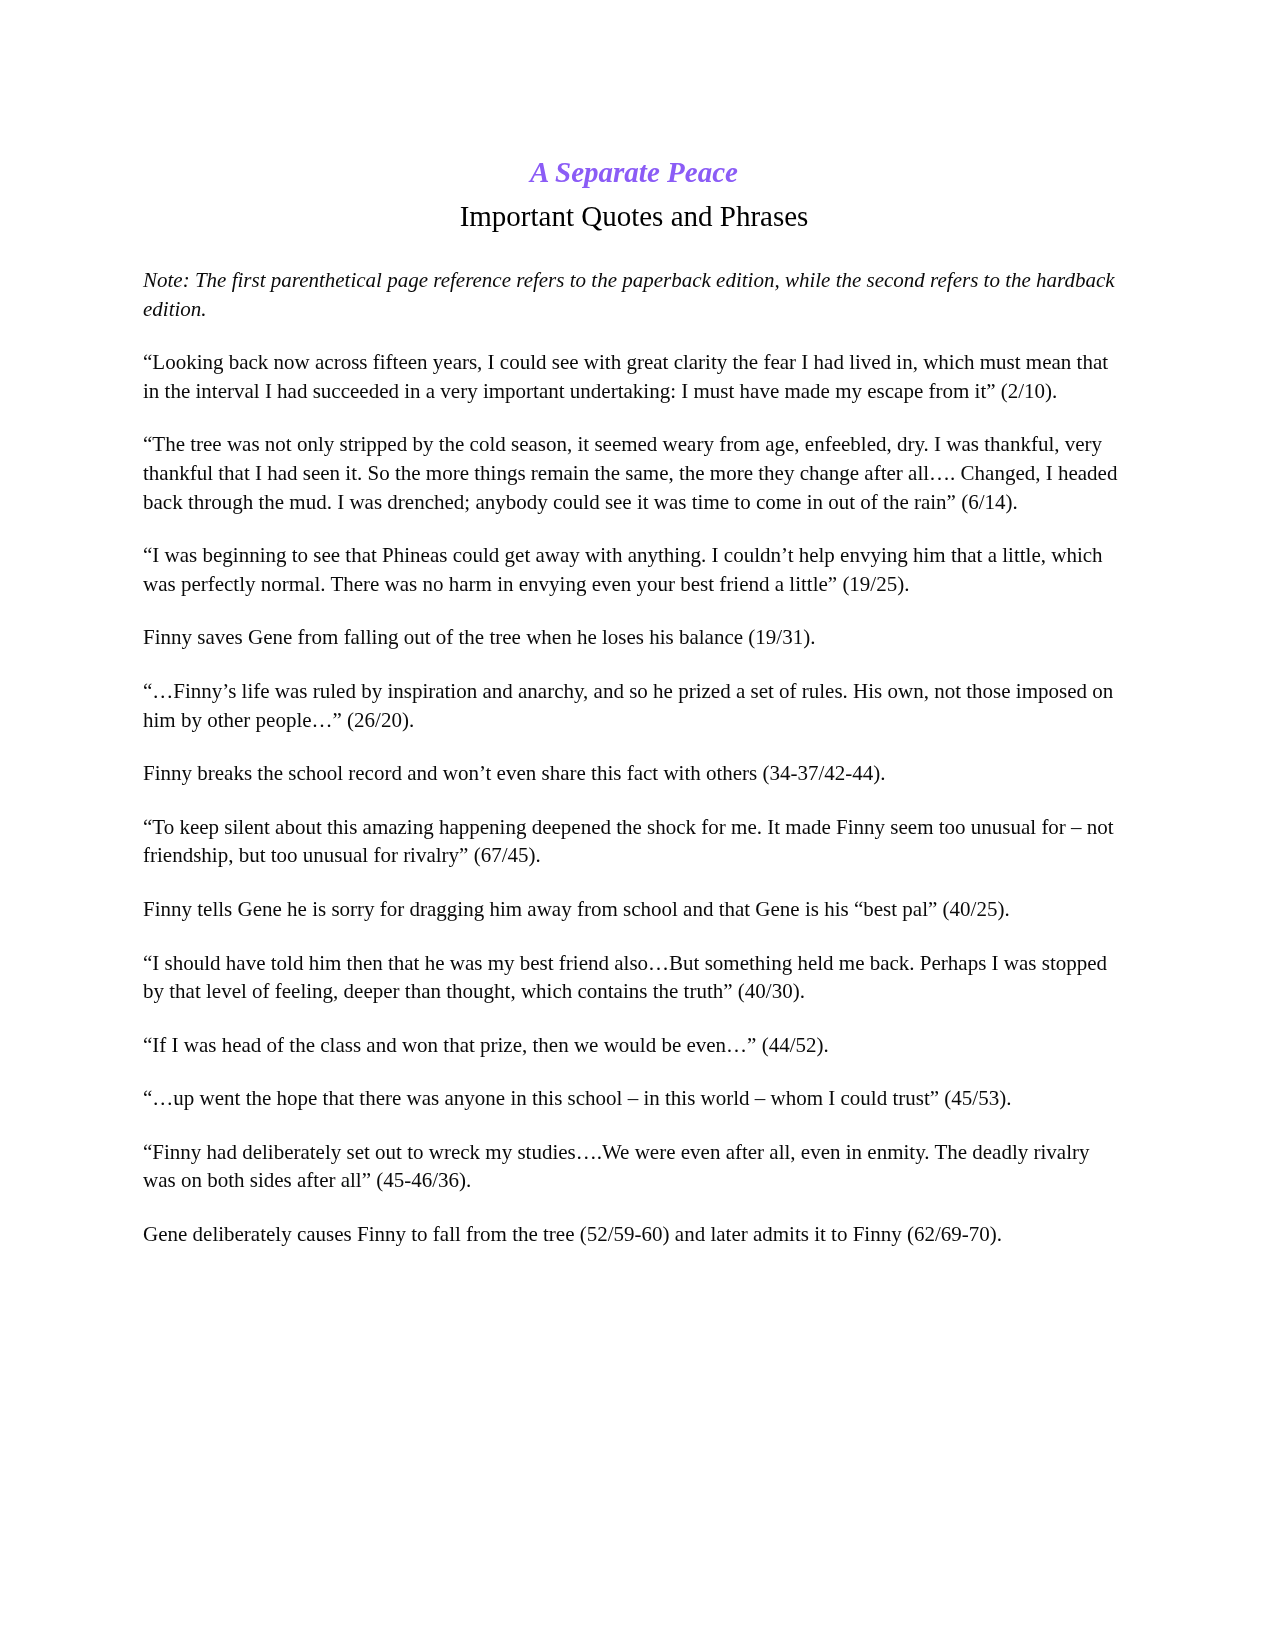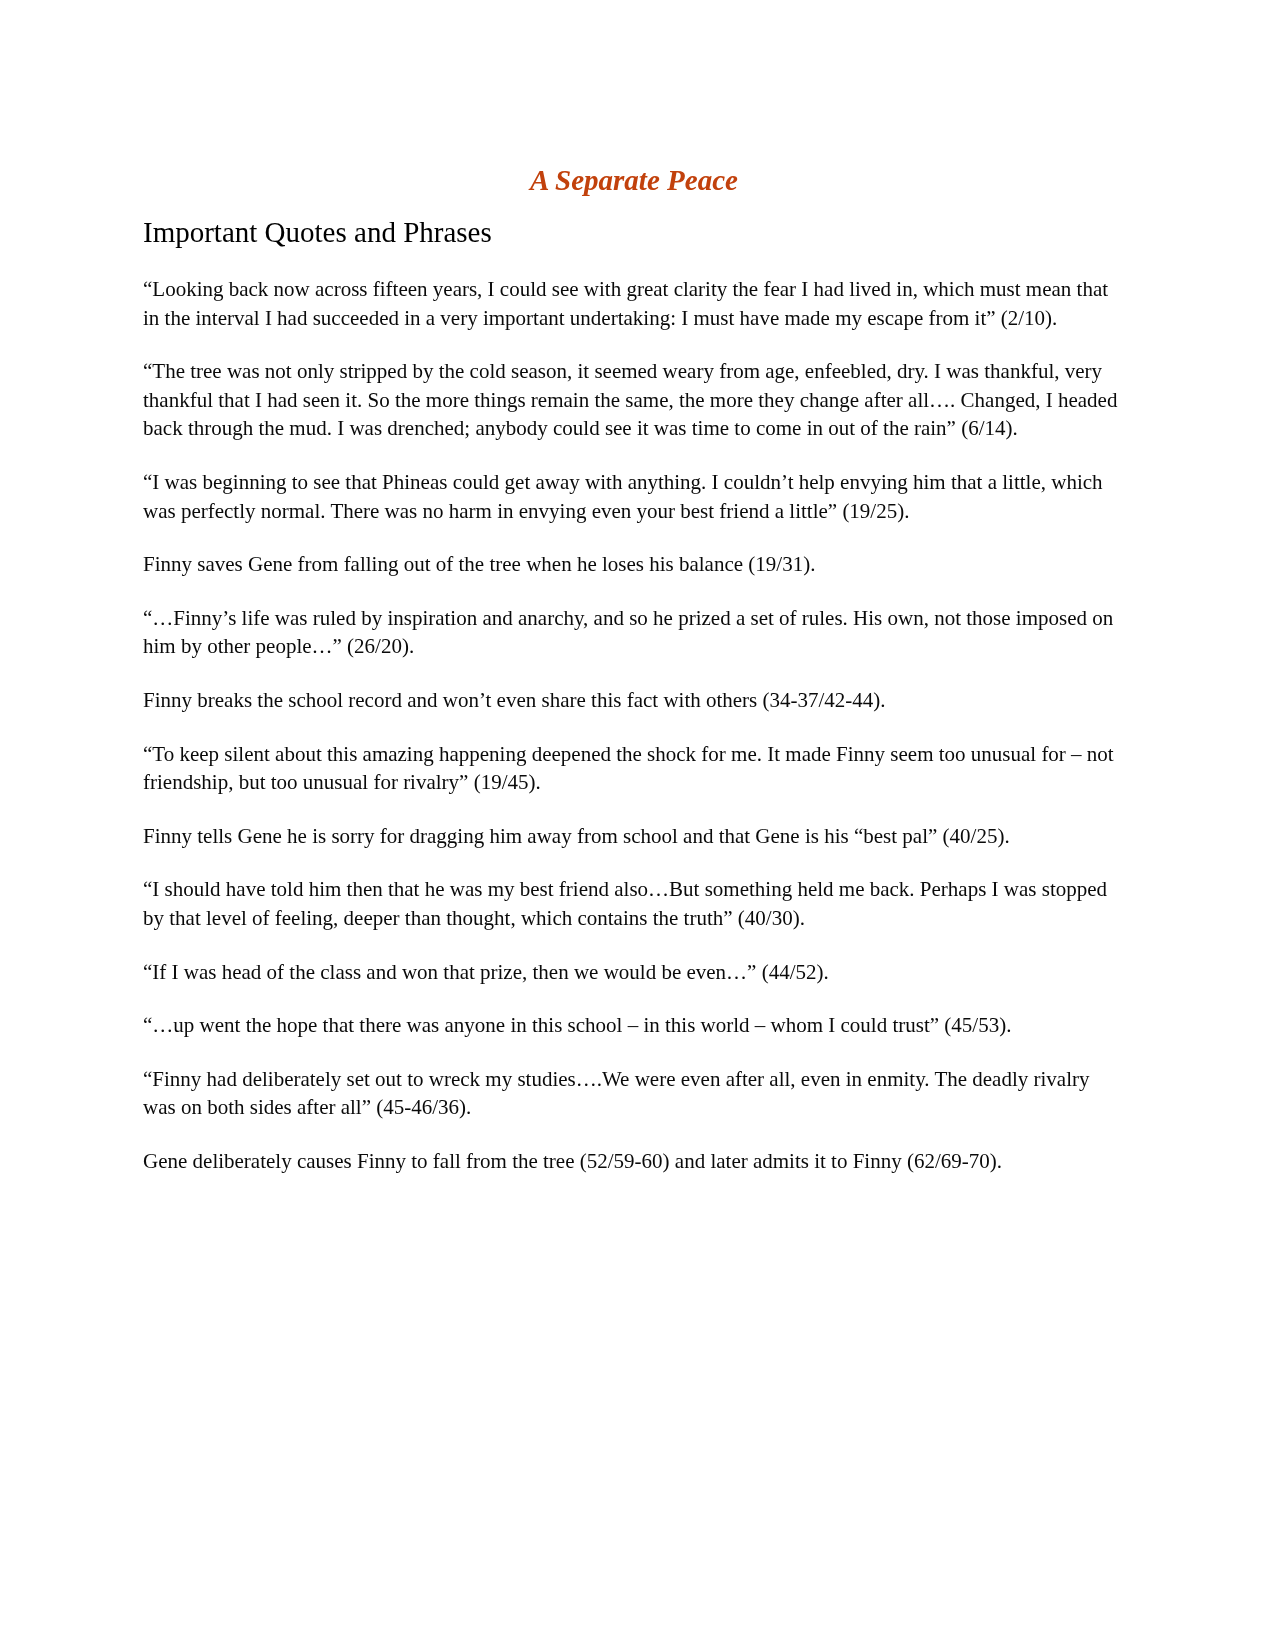--- a/index.html
+++ b/index.html
@@ -18,34 +18,35 @@
     box-sizing: border-box;
     width: 1275px;
     height: 1650px;
     padding: 146px 0 0 143px;
     background: #ffffff;
   }
   .content {
     width: 982px;
   }
   .doc-title {
-    margin: 16px;
+    margin: 8px;
     font-size: 29px;
     line-height: 36px;
     font-weight: bold;
     font-style: italic;
     text-align: center;
-    color: #c2410c;
+    color: #8b5cf6;
   }
   .doc-subtitle {
     margin: 0;
     font-size: 29px;
     line-height: 36px;
     font-weight: normal;
     font-style: normal;
+    text-align: center;
     color: #000000;
   }
   .note {
     margin: 32px 0 0 0;
     font-size: 21px;
     line-height: 28.6px;
     font-style: italic;
   }
   .para {
     margin: 25px 0 0 0;
@@ -53,27 +54,28 @@
     line-height: 28.6px;
   }
 </style>
 </head>
 <body>
 
 <div class="page">
   <div class="content">
     <h1 class="doc-title">A Separate Peace</h1>
     <h2 class="doc-subtitle">Important Quotes and Phrases</h2>
+    <p class="note">Note: The first parenthetical page reference refers to the paperback edition, while the second refers to the hardback edition.</p>
     <p class="para">“Looking back now across fifteen years, I could see with great clarity the fear I had lived in, which must mean that in the interval I had succeeded in a very important undertaking: I must have made my escape from it” (2/10).</p>
     <p class="para">“The tree was not only stripped by the cold season, it seemed weary from age, enfeebled, dry. I was thankful, very thankful that I had seen it. So the more things remain the same, the more they change after all…. Changed, I headed back through the mud. I was drenched; anybody could see it was time to come in out of the rain” (6/14).</p>
     <p class="para">“I was beginning to see that Phineas could get away with anything. I couldn’t help envying him that a little, which was perfectly normal. There was no harm in envying even your best friend a little” (19/25).</p>
     <p class="para">Finny saves Gene from falling out of the tree when he loses his balance (19/31).</p>
     <p class="para">“…Finny’s life was ruled by inspiration and anarchy, and so he prized a set of rules. His own, not those imposed on him by other people…” (26/20).</p>
     <p class="para">Finny breaks the school record and won’t even share this fact with others (34-37/42-44).</p>
-    <p class="para">“To keep silent about this amazing happening deepened the shock for me. It made Finny seem too unusual for – not friendship, but too unusual for rivalry” (19/45).</p>
+    <p class="para">“To keep silent about this amazing happening deepened the shock for me. It made Finny seem too unusual for – not friendship, but too unusual for rivalry” (67/45).</p>
     <p class="para">Finny tells Gene he is sorry for dragging him away from school and that Gene is his “best pal” (40/25).</p>
     <p class="para">“I should have told him then that he was my best friend also…But something held me back. Perhaps I was stopped by that level of feeling, deeper than thought, which contains the truth” (40/30).</p>
     <p class="para">“If I was head of the class and won that prize, then we would be even…” (44/52).</p>
     <p class="para">“…up went the hope that there was anyone in this school – in this world – whom I could trust” (45/53).</p>
     <p class="para">“Finny had deliberately set out to wreck my studies….We were even after all, even in enmity. The deadly rivalry was on both sides after all” (45-46/36).</p>
     <p class="para">Gene deliberately causes Finny to fall from the tree (52/59-60) and later admits it to Finny (62/69-70).</p>
   </div>
 </div>
 
 </body></html>

